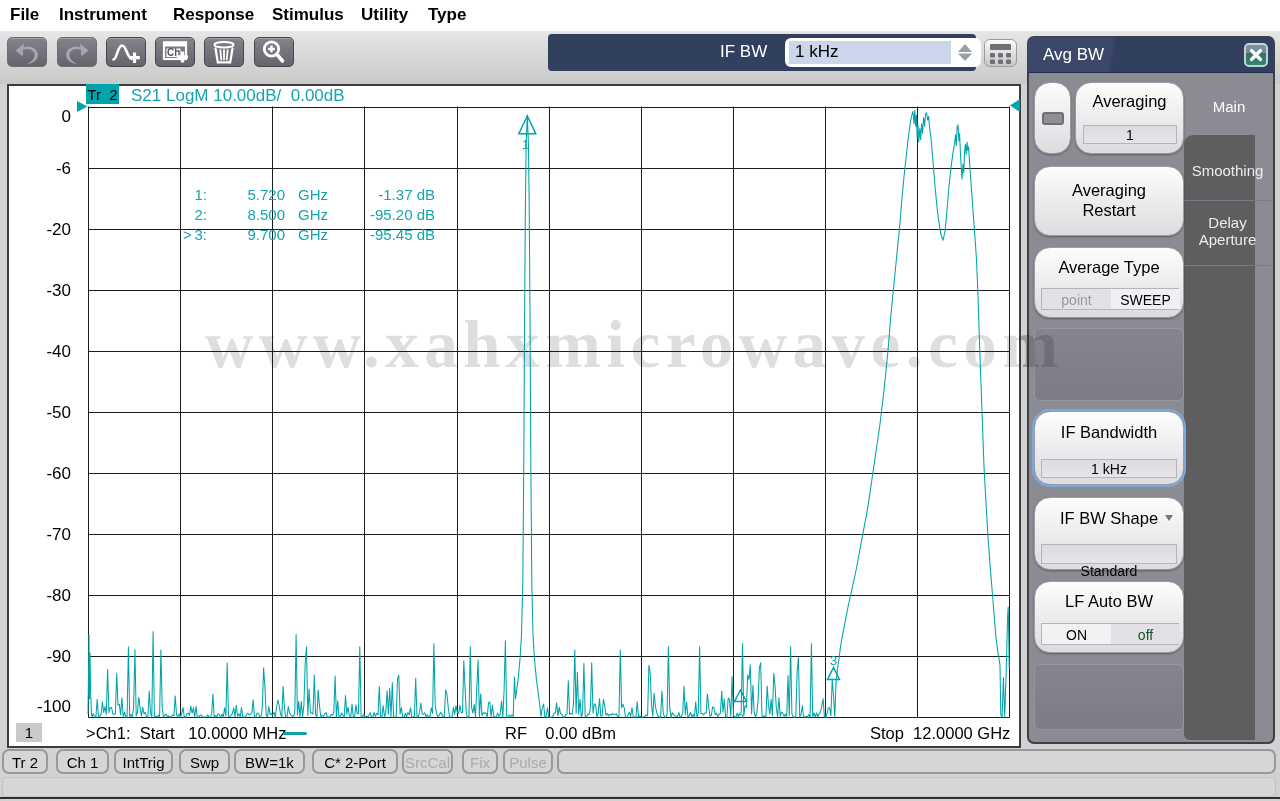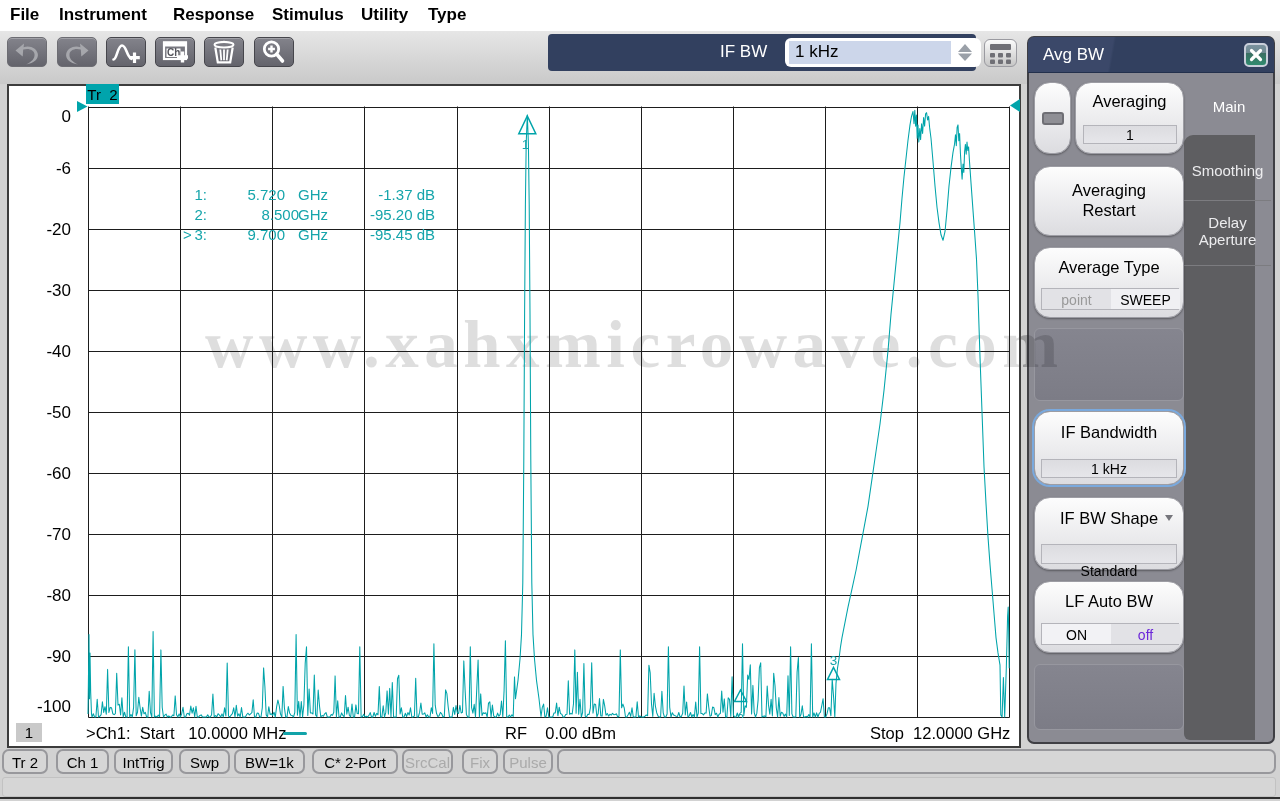--- a/index.html
+++ b/index.html
@@ -156,37 +156,38 @@
    <path d="M70 17 L70 28 L80.5 22.5 Z"></path>
    <path d="M1013 15 L1013 28 L1003 21.5 Z"></path>
   </g>
   <g fill="#16a5ab" font-size="13.5px" text-anchor="middle" font-family="Liberation Sans">
    <text x="518.5" y="65">1</text>
    <text x="733.5" y="639">2</text>
    <text x="826.5" y="581">3</text>
   </g>
  </svg>
  <div id="tr2box">Tr&nbsp;&nbsp;2</div>
+ <div id="trtitle">S21 LogM 10.00dB/&nbsp; 0.00dB</div>
  <div class="ylab" style="top:23px">0</div>
     <div class="ylab" style="top:75px">-6</div>
     <div class="ylab" style="top:136px">-20</div>
     <div class="ylab" style="top:197px">-30</div>
     <div class="ylab" style="top:258px">-40</div>
     <div class="ylab" style="top:319px">-50</div>
     <div class="ylab" style="top:380px">-60</div>
     <div class="ylab" style="top:441px">-70</div>
     <div class="ylab" style="top:502px">-80</div>
     <div class="ylab" style="top:563px">-90</div>
     <div class="ylab" style="top:613px">-100</div>
  <div class="mkr mr" style="left:150px;top:102px;width:50px">1:</div>
  <div class="mkr mr" style="left:178px;top:102px;width:100px">5.720</div>
  <div class="mkr" style="left:291px;top:102px">GHz</div>
  <div class="mkr mr" style="left:328px;top:102px;width:100px">-1.37 dB</div>
  <div class="mkr mr" style="left:150px;top:122px;width:50px">2:</div>
- <div class="mkr mr" style="left:192px;top:122px;width:100px">8.500</div>
+ <div class="mkr mr" style="left:178px;top:122px;width:100px">8.500</div>
  <div class="mkr" style="left:291px;top:122px">GHz</div>
  <div class="mkr mr" style="left:328px;top:122px;width:100px">-95.20 dB</div>
  <div class="mkr" style="left:176px;top:142px">&gt;</div>
  <div class="mkr mr" style="left:150px;top:142px;width:50px">3:</div>
  <div class="mkr mr" style="left:178px;top:142px;width:100px">9.700</div>
  <div class="mkr" style="left:291px;top:142px">GHz</div>
  <div class="mkr mr" style="left:328px;top:142px;width:100px">-95.45 dB</div>
  <div id="chbottom">
   <div id="ch1n">1</div>
   <div class="bt" style="left:77px">&gt;Ch1:  Start   10.0000 MHz</div>
@@ -238,21 +239,21 @@
  </div>
  <div class="pbtn" style="top:459px;height:73px">
   <div class="t" style="top:11px">IF BW Shape</div>
   <div style="position:absolute;right:10px;top:17px;width:0;height:0;border-left:4.5px solid transparent;border-right:4.5px solid transparent;border-top:6px solid #76767c"></div>
   <div class="ival" style="left:6px;top:46px;width:136px;height:19px;padding-top:18px">Standard</div>
  </div>
  <div class="pbtn" style="top:543px;height:72px">
   <div class="t" style="top:10px">LF Auto BW</div>
   <div class="seg" style="top:41px">
         <div class="l" style="background:#f2f2f5">ON</div>
-        <div class="r" style="background:#e2e2e6;color:#6d28d9">off</div>
+        <div class="r" style="background:#e2e2e6;color:#14532d">off</div>
       </div>
  </div>
  <div class="ph" style="top:626px;height:66px"></div>
 </div>
 
 <div id="status">
  <div class="sbtn" style="left:2px;width:46px">Tr 2</div>
  <div class="sbtn" style="left:56px;width:53px">Ch 1</div>
  <div class="sbtn" style="left:114px;width:59px">IntTrig</div>
  <div class="sbtn" style="left:179px;width:51px">Swp</div>

